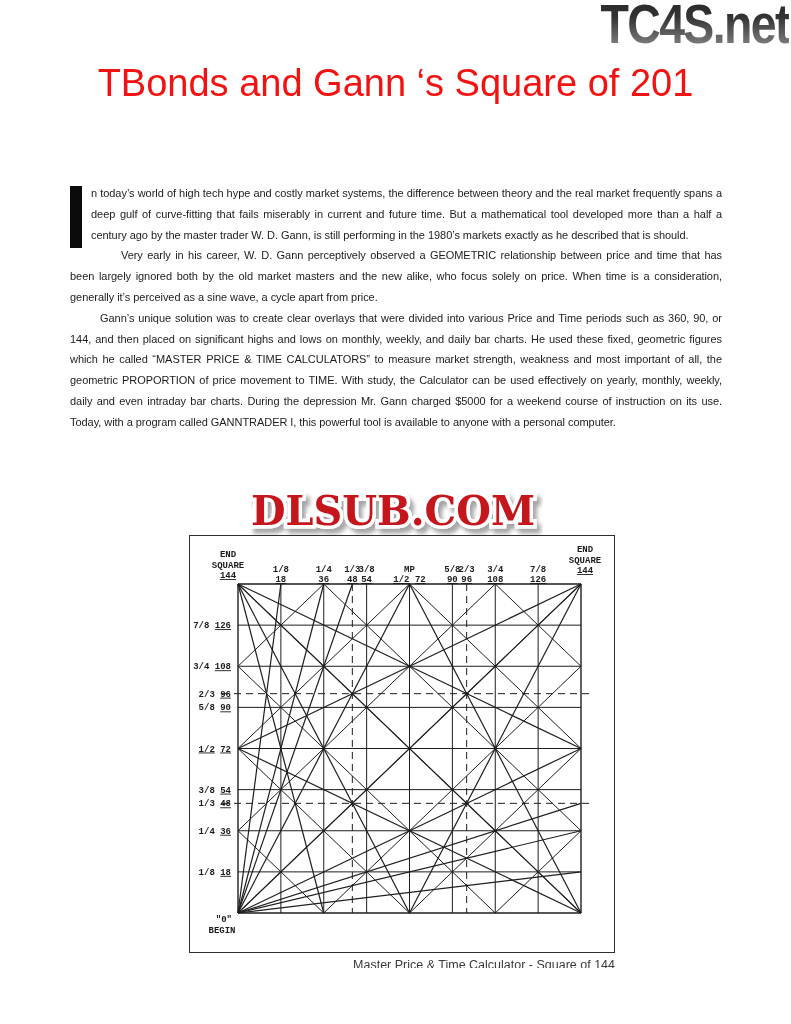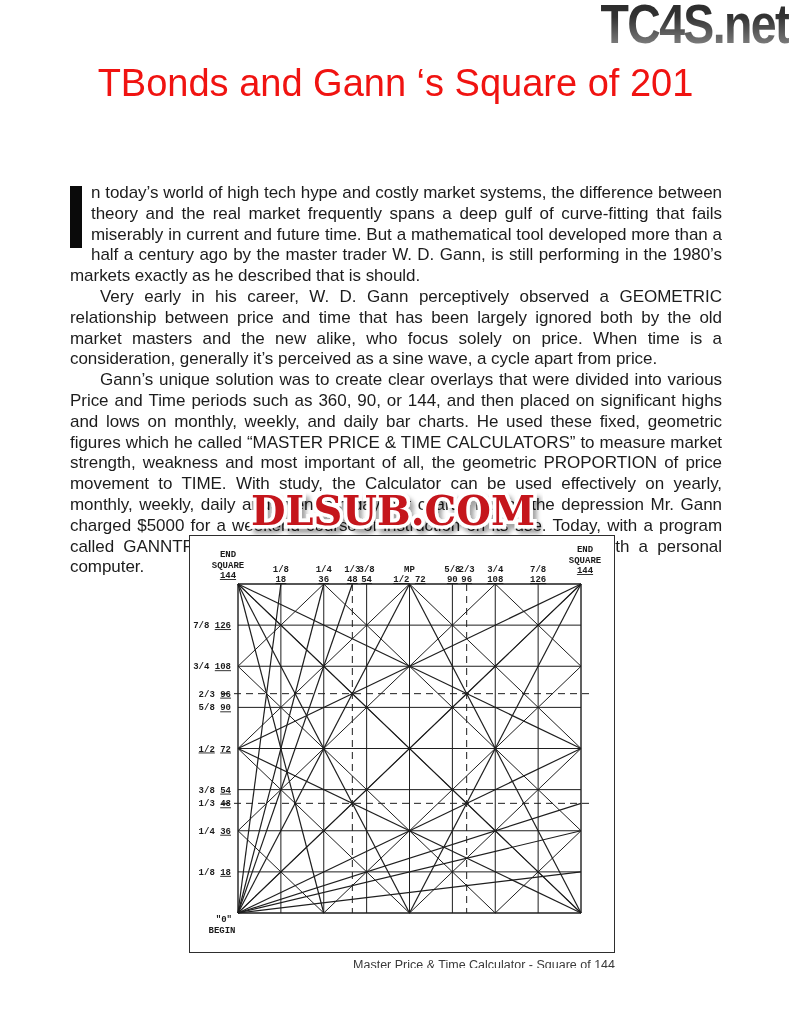--- a/index.html
+++ b/index.html
@@ -20,21 +20,21 @@
   .title{
     position:absolute; top:62px; left:0; width:100%; text-align:center;
     font-size:38px; color:#f01311; letter-spacing:0px; white-space:nowrap;
   }
   .byline{
     position:absolute; top:126px; left:0; width:100%; text-align:center;
     font-size:24px; color:#141414;
   }
   .body-text{
     position:absolute; left:70px; top:183px; width:652px;
-    font-size:17px; line-height:20.8px; color:#1c1c1c;
+    font-size:11px; line-height:20.8px; color:#1c1c1c;
     text-align:justify; letter-spacing:-0.05px;
   }
   .body-text p{margin:0; padding:0;}
   .body-text p.indent{text-indent:30px;}
   .dropcap{
     float:left; width:12px; height:62px; background:#0a0a0a;
     margin:3px 9px 0 0;
   }
   
   .dlsub{position:absolute; left:243px; top:483px; width:300px; height:56px;}

